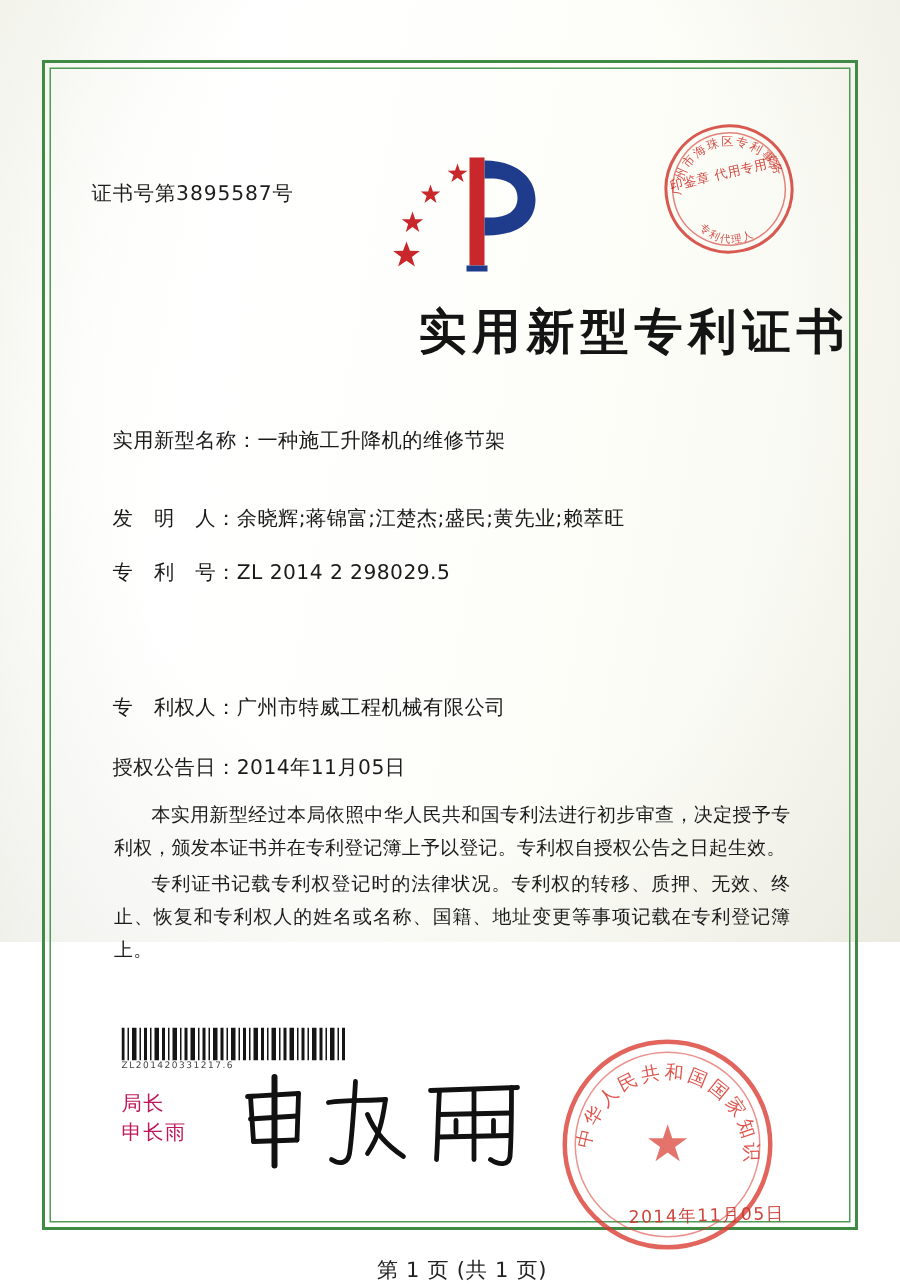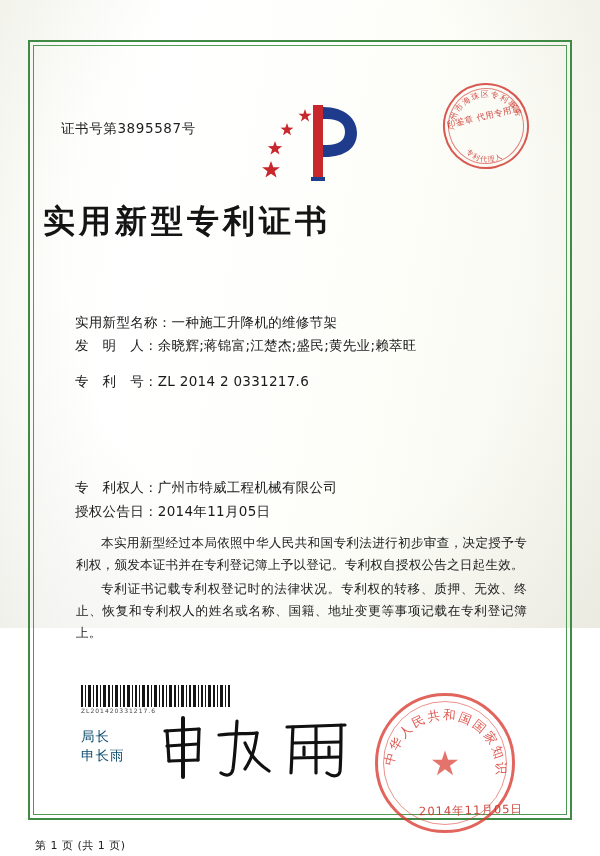--- a/index.html
+++ b/index.html
@@ -124,21 +124,21 @@
     opacity: 0.9;
     letter-spacing: 0.5px;
   }
 
   
   #main-title {
     position: absolute;
     left: 0;
     right: 0;
     top: 155px;
-    text-align: left;
+    text-align: right;
     font-family: "DejaVu Serif", "Liberation Serif", serif;
     font-weight: bold;
     font-size: 32px;
     letter-spacing: 4px;
     color: #141414;
     padding-left: 10px;
   }
 
   
   .field {
@@ -149,25 +149,25 @@
     letter-spacing: 0.3px;
     white-space: nowrap;
   }
   .field-label {
     display: inline-block;
   }
   .field-value {
     display: inline-block;
   }
 
-  #field-name   { top: 240px; margin-top: 29px; }
+  #field-name   { top: 240px; }
   #field-inventors { top: 292px; text-decoration: underline; }
   #field-patentno  { top: 328px; }
   #field-appdate   { top: 372px; }
-  #field-owner     { top: 434px; }
+  #field-owner     { top: 418px; }
   #field-grantdate { top: 458px; text-decoration: underline; }
 
   
   #paragraphs {
     position: absolute;
     left: 42px;
     top: 487px;
     width: 452px;
     font-size: 12.6px;
     line-height: 22px;
@@ -197,21 +197,21 @@
     letter-spacing: 1px;
   }
 
   
   #director {
     position: absolute;
     left: 48px;
     top: 682px;
     font-size: 13.5px;
     line-height: 19px;
-    color: #0c4a6e;
+    color: #be185d;
     letter-spacing: 1px;
   }
 
   
   #signature {
     position: absolute;
     left: 120px;
     top: 668px;
     width: 210px;
     height: 70px;
@@ -258,25 +258,25 @@
     font-size: 11.5px;
     color: #c8362d;
     letter-spacing: 1px;
     transform: rotate(-1.5deg);
     opacity: 0.92;
   }
 
   
   #page-footer {
     position: absolute;
-    left: 2px;
+    left: 16px;
     right: 0;
     top: 793px;
-    text-align: left;
-    font-size: 11px;
+    text-align: center;
+    font-size: 14px;
     color: #222;
     letter-spacing: 0.5px;
   }
 </style>
 </head>
 <body>
 
 <div id="certificate">
 
   <div id="paper-texture"></div>
@@ -325,21 +325,21 @@
 
     <div id="main-title">实用新型专利证书</div>
 
     <div class="field" id="field-name">
       <span class="field-label">实用新型名称：</span><span class="field-value">一种施工升降机的维修节架</span>
     </div>
     <div class="field" id="field-inventors">
       <span class="field-label">发　明　人：</span><span class="field-value">余晓辉;蒋锦富;江楚杰;盛民;黄先业;赖萃旺</span>
     </div>
     <div class="field" id="field-patentno">
-      <span class="field-label">专　利　号：</span><span class="field-value">ZL 2014 2 0331217.6</span>
+      <span class="field-label">专　利　号：</span><span class="field-value">ZL 2014 2 298029.5</span>
     </div>
     <div class="field" id="field-owner">
       <span class="field-label">专　利权人：</span><span class="field-value">广州市特威工程机械有限公司</span>
     </div>
     <div class="field" id="field-grantdate">
       <span class="field-label">授权公告日：</span><span class="field-value">2014年11月05日</span>
     </div>
 
     <div id="paragraphs">
       <p>本实用新型经过本局依照中华人民共和国专利法进行初步审查，决定授予专利权，颁发本证书并在专利登记簿上予以登记。专利权自授权公告之日起生效。</p>

